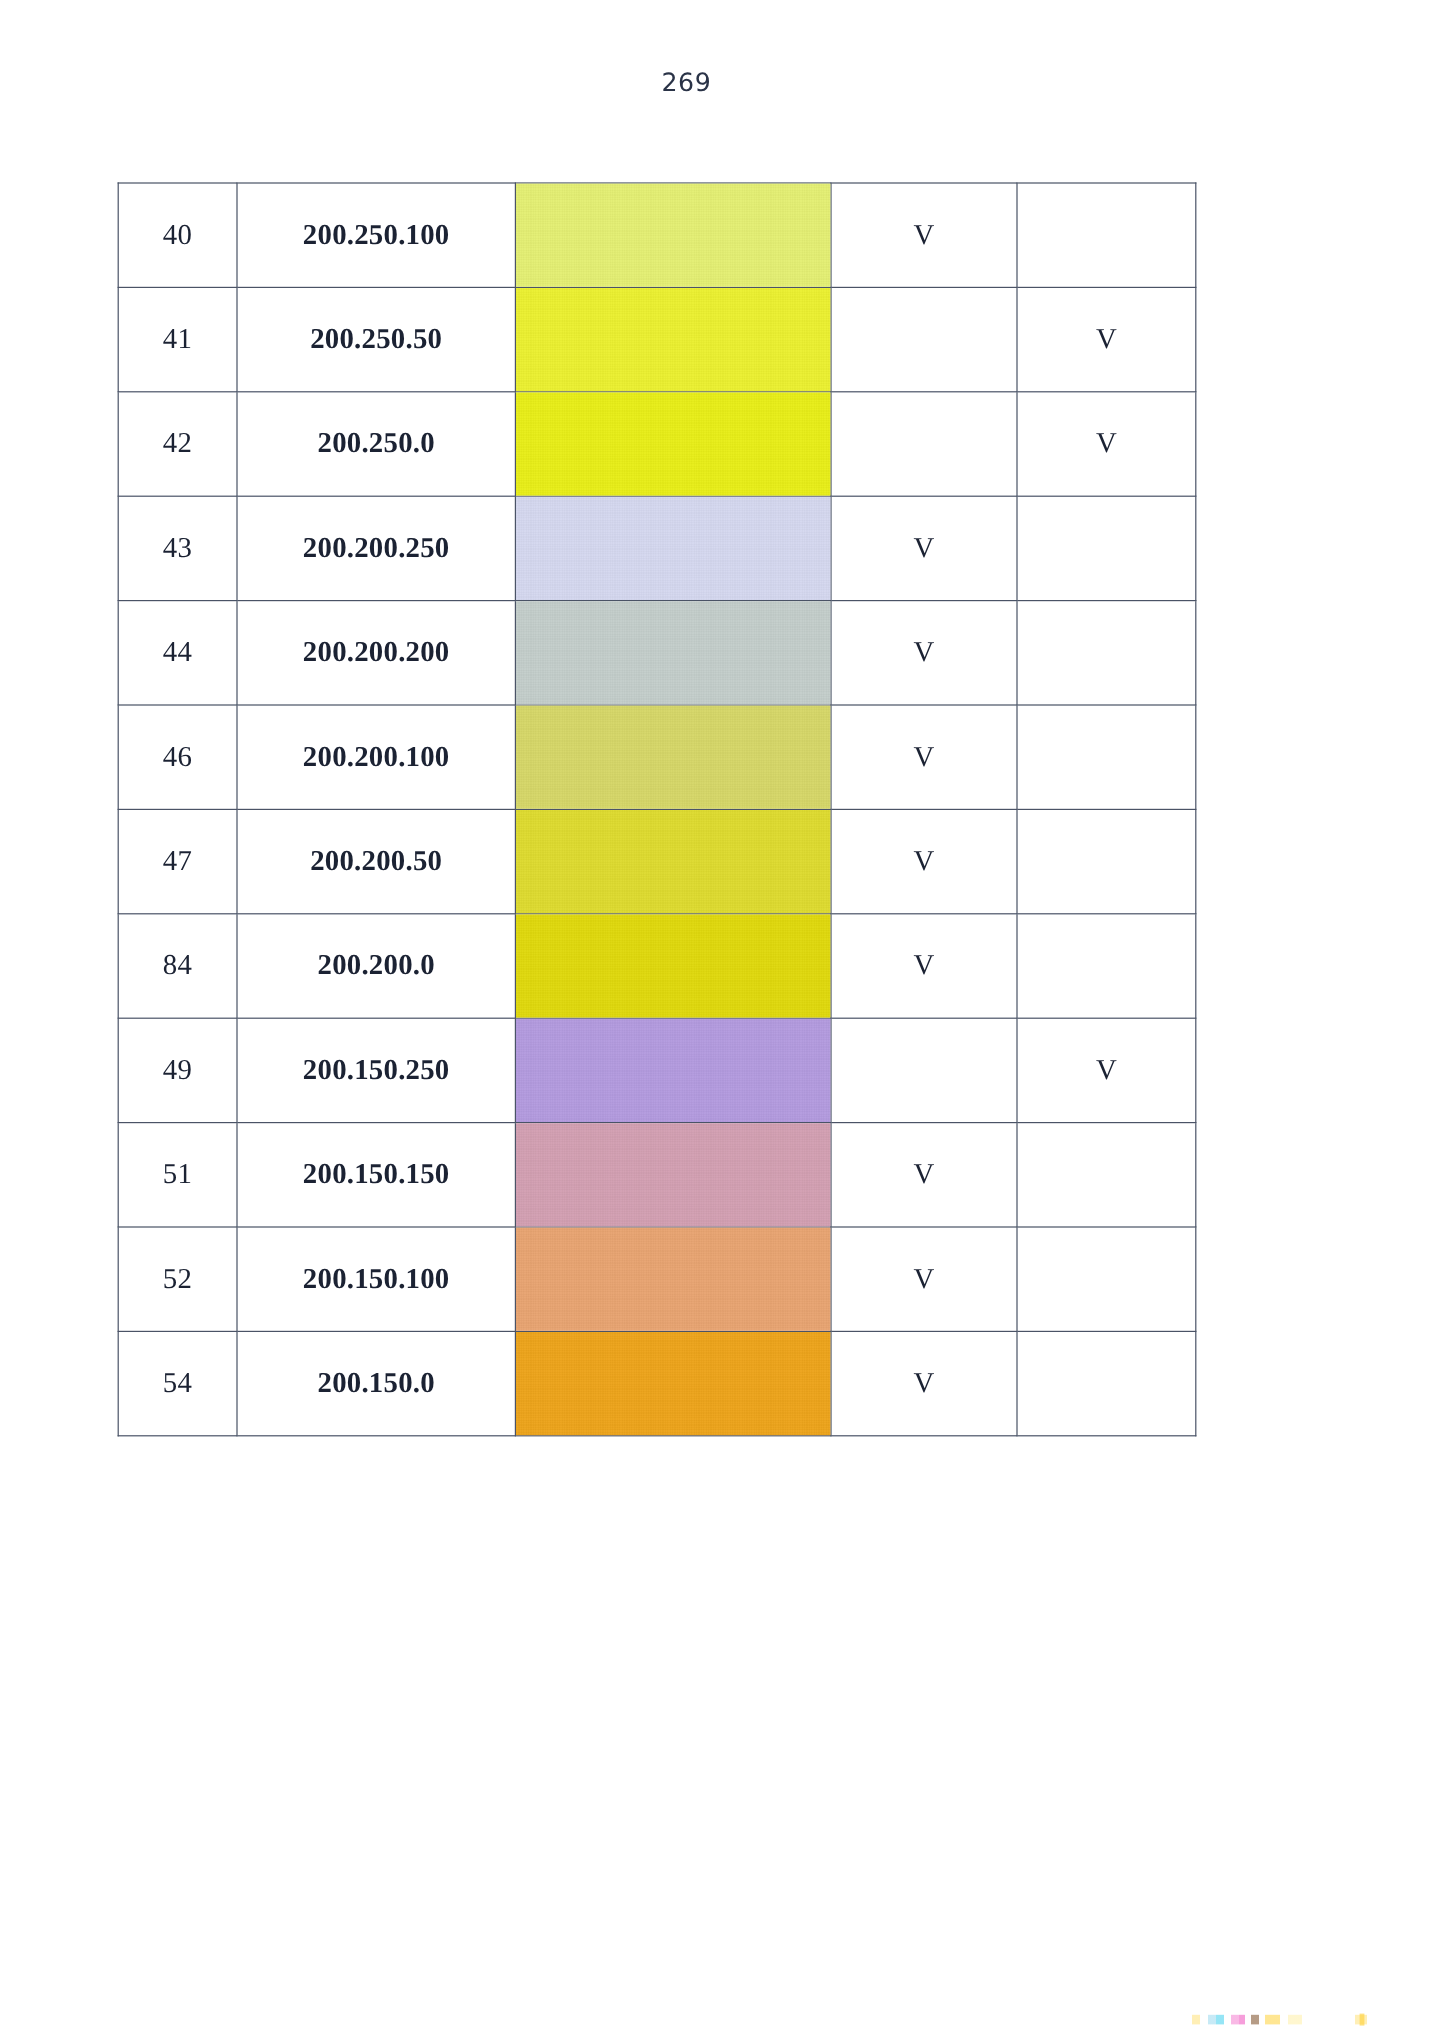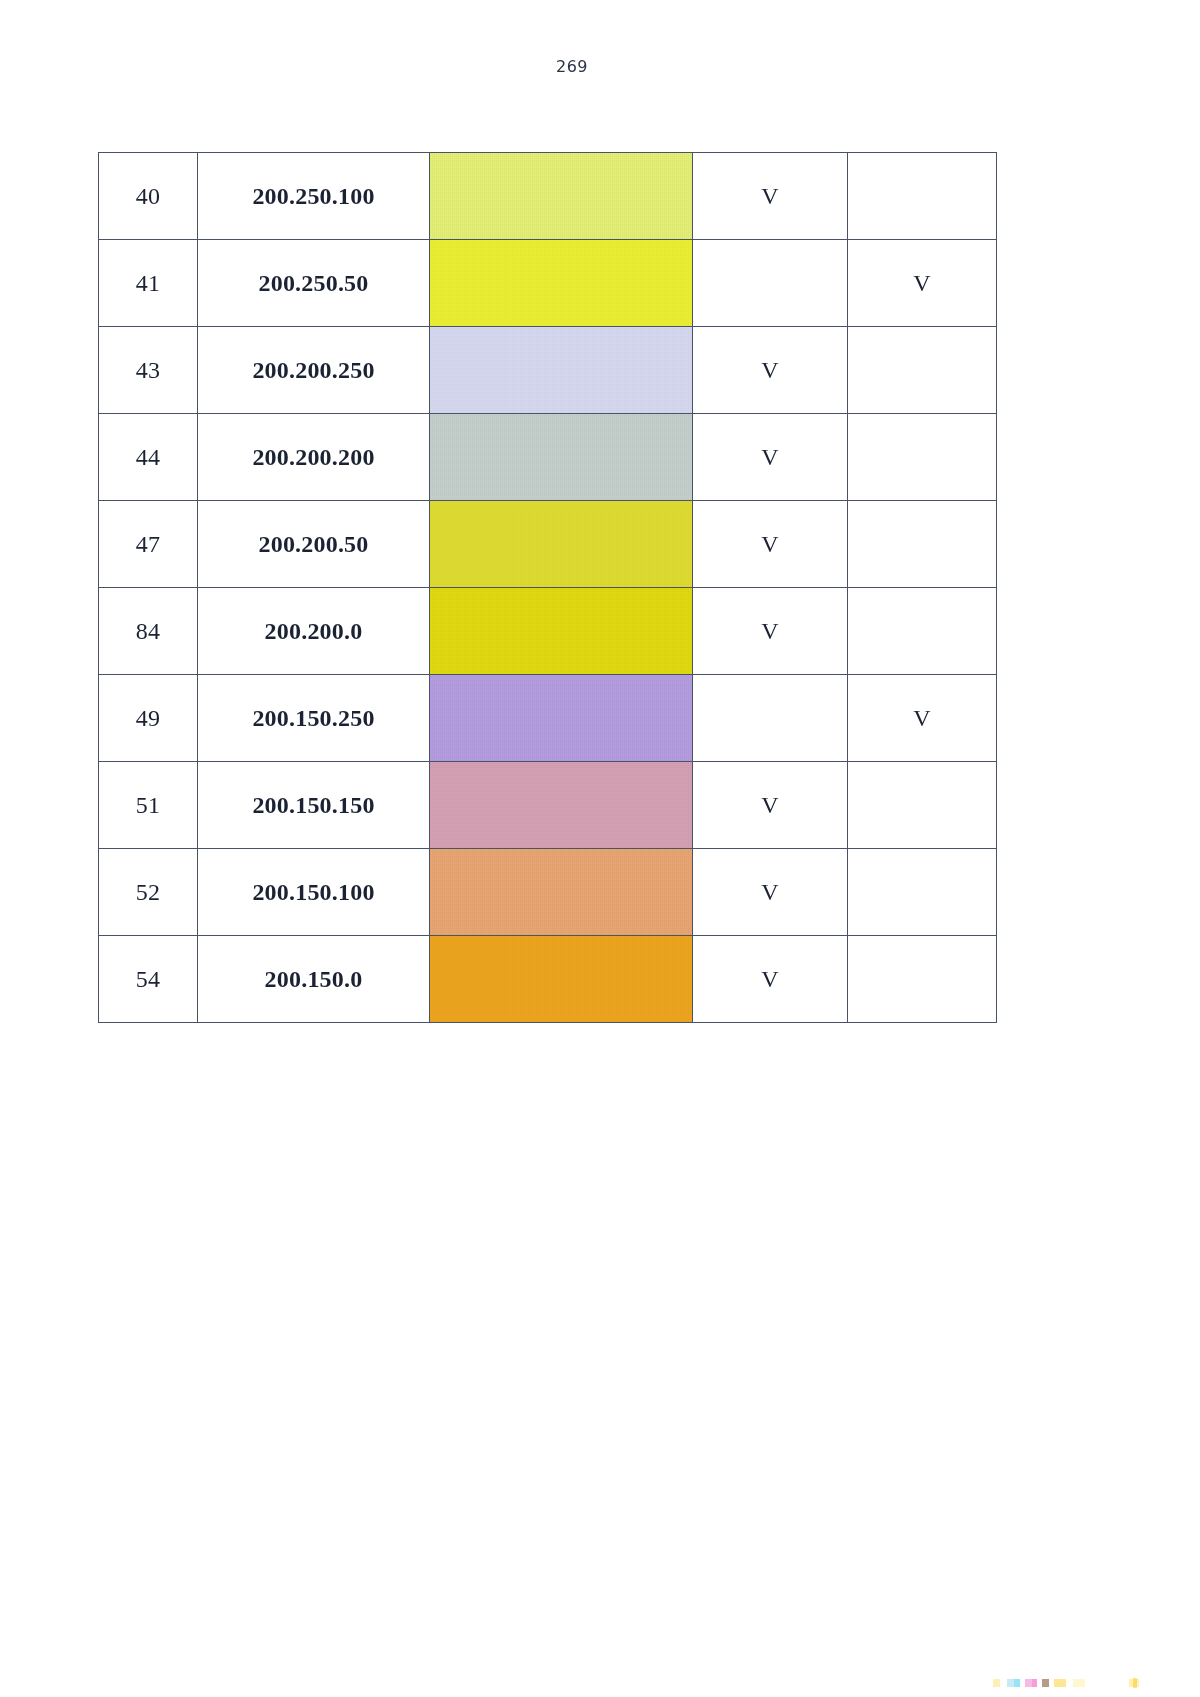--- a/index.html
+++ b/index.html
@@ -24,21 +24,21 @@
   }
 
   
   #page-number {
     position: absolute;
     top: 57px;
     left: 0;
     width: 1144px;
     text-align: center;
     font-family: "DejaVu Sans", sans-serif;
-    font-size: 16px;
+    font-size: 21px;
     letter-spacing: 0.5px;
     color: #2a3347;
   }
 
   
   #color-table {
     position: absolute;
     left: 98px;
     top: 152px;
     width: 898px;
@@ -149,38 +149,56 @@
         <tr>
           <td class="cell-index"><span>41</span></td>
           <td class="cell-rgb">200.250.50</td>
           <td class="swatch-cell">
             <span class="swatch" style="background: rgb(235, 240, 48);"></span>
           </td>
           <td class="cell-vmark"></td>
           <td class="cell-vmark">V</td>
         </tr>
         <tr>
+          <td class="cell-index"><span>42</span></td>
+          <td class="cell-rgb">200.250.0</td>
+          <td class="swatch-cell">
+            <span class="swatch" style="background: rgb(232, 238, 23);"></span>
+          </td>
+          <td class="cell-vmark"></td>
+          <td class="cell-vmark">V</td>
+        </tr>
+        <tr>
           <td class="cell-index"><span>43</span></td>
           <td class="cell-rgb">200.200.250</td>
           <td class="swatch-cell">
             <span class="swatch" style="background: rgb(212, 215, 239);"></span>
           </td>
           <td class="cell-vmark">V</td>
           <td class="cell-vmark"></td>
         </tr>
         <tr>
           <td class="cell-index"><span>44</span></td>
           <td class="cell-rgb">200.200.200</td>
           <td class="swatch-cell">
             <span class="swatch" style="background: rgb(195, 205, 202);"></span>
           </td>
           <td class="cell-vmark">V</td>
           <td class="cell-vmark"></td>
         </tr>
         <tr>
+          <td class="cell-index"><span>46</span></td>
+          <td class="cell-rgb">200.200.100</td>
+          <td class="swatch-cell">
+            <span class="swatch" style="background: rgb(213, 214, 104);"></span>
+          </td>
+          <td class="cell-vmark">V</td>
+          <td class="cell-vmark"></td>
+        </tr>
+        <tr>
           <td class="cell-index"><span>47</span></td>
           <td class="cell-rgb">200.200.50</td>
           <td class="swatch-cell">
             <span class="swatch" style="background: rgb(221, 218, 47);"></span>
           </td>
           <td class="cell-vmark">V</td>
           <td class="cell-vmark"></td>
         </tr>
         <tr>
           <td class="cell-index"><span>84</span></td>

